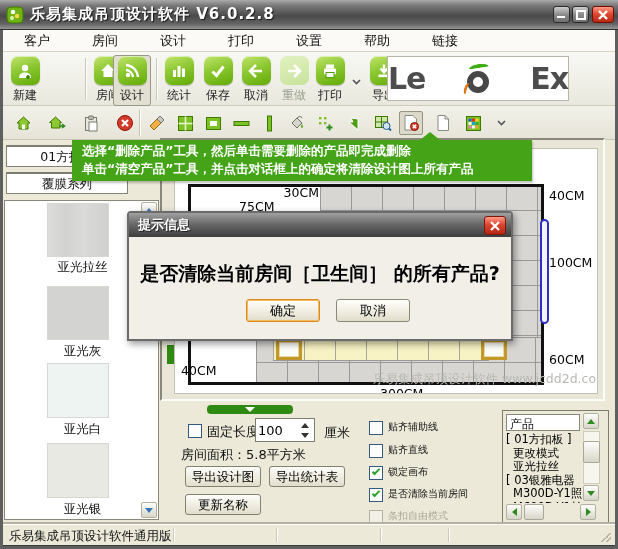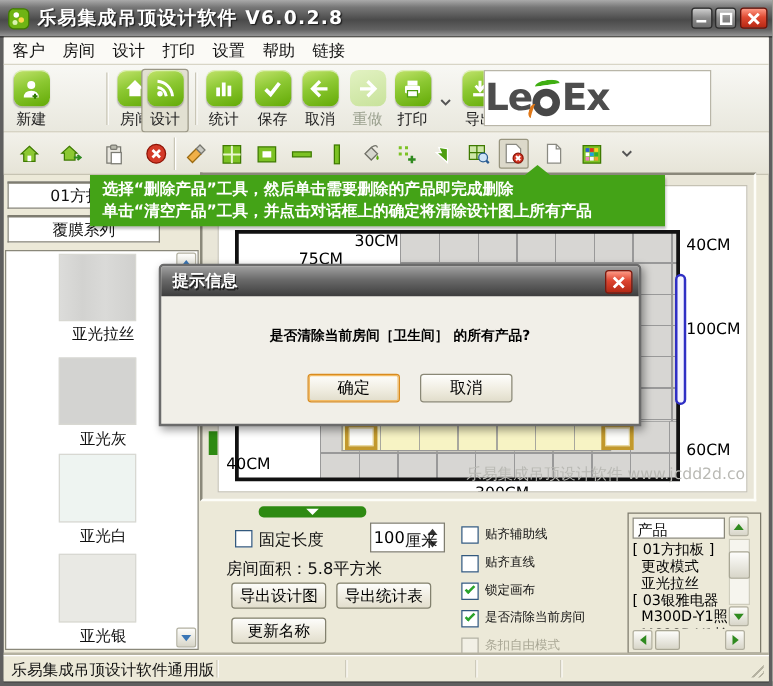--- a/index.html
+++ b/index.html
@@ -13,37 +13,37 @@
     border-bottom:1px solid #2e2e2e;display:flex;align-items:center;}
   #titlebar .title{color:#fff;font-weight:bold;font-size:15px;letter-spacing:1px;
     text-shadow:1px 1px 1px #1a1a1a;margin-left:6px;white-space:nowrap;}
   .winbtn{position:absolute;top:6px;height:17px;border-radius:3px;border:1px solid #2c2c2c;
     display:flex;align-items:center;justify-content:center;}
   .winbtn.gray{width:17px;background:linear-gradient(#cfcfcf,#8b8b8b 50%,#6f6f6f);}
   .winbtn.red{width:22px;background:linear-gradient(#ff9a86,#e04a32 45%,#b72814);border-color:#6e1006;}
   
   #menubar{left:3px;top:30px;width:612px;height:22px;background:#fbfaf6;border-bottom:1px solid #d8d5c6;
     display:flex;align-items:center;gap:0;}
-  .menu-item{font-size:13px;color:#111;padding:2px 7px;cursor:default;}
+  .menu-item{font-size:13px;color:#111;padding:2px 21px;cursor:default;}
   
   #toolbar1{left:3px;top:52px;width:612px;height:54px;background:linear-gradient(#f8f8f4,#e9e8de);
     border-bottom:1px solid #cfccbd;}
   .tbtn{position:absolute;top:4px;width:38px;text-align:center;font-size:12px;color:#222;}
   .tico{width:29px;height:29px;margin:0 auto;border-radius:7px;
     background:linear-gradient(160deg,#c3e46e,#8cc832 45%,#63aa06);
     box-shadow:inset 0 1px 0 rgba(255,255,255,.55),0 1px 1px rgba(0,0,0,.25);
     display:flex;align-items:center;justify-content:center;}
   .tbtn .lbl{display:block;margin-top:2px;}
   .tbtn.pressed{background:#e2e0d2;border:1px solid #9a9786;border-radius:3px;top:3px;padding-bottom:1px;}
   .tbtn.disabled .tico{background:linear-gradient(160deg,#e2f2c2,#c8e29b);box-shadow:none;}
   .tbtn.disabled .lbl{color:#9aa08e;}
   .tsep{position:absolute;top:6px;width:1px;height:42px;background:#c9c6b6;box-shadow:1px 0 0 #fff;}
   .chev{position:absolute;top:18px;}
   #logo{position:absolute;left:384px;top:4px;width:182px;height:45px;background:#fff;
-    border:1px solid #b9b6a8;display:flex;align-items:center;justify-content:flex-start;}
+    border:1px solid #b9b6a8;display:flex;align-items:center;justify-content:space-between;}
   #logo .lt{font-size:30px;font-weight:bold;color:#4d4d4d;letter-spacing:-1px;}
   #logo .o{position:relative;width:22px;height:22px;border:6px solid #474747;border-radius:50%;margin:6px 1px 0;}
   #logo .o .leaf{position:absolute;left:-4px;top:-13px;width:20px;height:8px;border-top:4px solid #3fae12;border-radius:50%;transform:rotate(-8deg);}
   #logo .o .swoosh{position:absolute;left:-9px;top:6px;width:7px;height:12px;border-left:3px solid #e07818;border-radius:50%;transform:rotate(18deg);}
   
   #toolbar2{left:3px;top:106px;width:612px;height:34px;background:linear-gradient(#f2f1ea,#e6e4d7);
     border-bottom:1px solid #c6c3b2;}
   .sico{position:absolute;top:5px;width:24px;height:24px;display:flex;align-items:center;justify-content:center;}
   .sico.pressed{background:#dcd9ca;border:1px solid #98957f;border-radius:2px;}
   
@@ -86,35 +86,35 @@
   #splitter-pill .t{width:0;height:0;border-left:5px solid transparent;border-right:5px solid transparent;border-top:5px solid #fff;}
   
   #dialog{left:124px;top:73px;width:386px;height:130px;background:#f1efe8;border:2px solid #6b6b6b;
     border-radius:4px 4px 0 0;box-shadow:2px 3px 7px rgba(0,0,0,.4);z-index:50;}
   #dialog-title{position:absolute;left:0;top:0;width:382px;height:24px;border-radius:2px 2px 0 0;
     background:linear-gradient(180deg,#a0a0a0,#6a6a6a 45%,#3d3d3d);display:flex;align-items:center;}
   #dialog-title .t{color:#fff;font-weight:bold;font-size:13px;margin-left:9px;text-shadow:1px 1px 0 #222;}
   #dialog-close{position:absolute;right:5px;top:3px;width:22px;height:19px;border-radius:3px;
     background:linear-gradient(#ff9a86,#dd4530 45%,#b32814);border:1px solid #7d170c;
     display:flex;align-items:center;justify-content:center;}
-  #dialog-msg{position:absolute;left:0;top:48px;width:382px;text-align:center;font-size:11px;
+  #dialog-msg{position:absolute;left:0;top:48px;width:382px;text-align:center;font-size:19px;
     font-weight:bold;color:#000;}
   .dbtn{position:absolute;top:86px;width:74px;height:23px;font-size:13px;color:#000;text-align:center;line-height:21px;
     background:linear-gradient(#fefefc,#f0ede1 55%,#e1ddcb);border:1px solid #8a8876;border-radius:3px;}
   .dbtn.default{border:1px solid #d98b1e;box-shadow:inset 0 0 0 1px #f3ba62;}
   
   .cb{position:absolute;width:14px;height:14px;background:#fff;border:1px solid #33597e;}
   .cb .tick{position:absolute;left:2px;top:2px;width:8px;height:4px;border-left:2px solid #2ba32b;
     border-bottom:2px solid #2ba32b;transform:rotate(-45deg);}
   .cb.disabled{border-color:#b3b1a2;background:#f2f0e6;}
   .cblbl{position:absolute;font-size:10px;color:#111;white-space:nowrap;}
   .cblbl.disabled{color:#a9a795;}
   .pbtn{position:absolute;width:76px;height:21px;font-size:12.5px;color:#000;text-align:center;line-height:19px;
     background:linear-gradient(#fdfdfb,#efece0 55%,#e2decd);border:1px solid #83816f;border-radius:3px;}
-  #spinner{left:255px;top:280px;width:60px;height:24px;background:#fff;border:1px solid #7f7d6f;margin-left:41px;}
+  #spinner{left:255px;top:280px;width:60px;height:24px;background:#fff;border:1px solid #7f7d6f;}
   #spinner input{position:absolute;left:2px;top:1px;width:38px;height:20px;border:0;font-size:13px;outline:none;}
   .spin{position:absolute;right:2px;width:14px;height:10px;display:flex;align-items:center;justify-content:center;}
   .spin .u{width:0;height:0;border-left:4px solid transparent;border-right:4px solid transparent;border-bottom:5px solid #333;}
   .spin .d{width:0;height:0;border-left:4px solid transparent;border-right:4px solid transparent;border-top:5px solid #333;}
   .txt{position:absolute;font-size:13px;color:#111;white-space:nowrap;}
   
   #product-panel{left:502px;top:272px;width:107px;height:113px;background:#ece9d8;border:1px solid #7d7b6c;}
   #pp-header{position:absolute;left:3px;top:3px;width:74px;height:17px;background:#fff;border:1px solid #8a887a;
     font-size:12px;padding:1px 3px;color:#111;}
   #pp-list{position:absolute;left:3px;top:22px;width:76px;height:70px;background:#ece9d8;overflow:hidden;}

